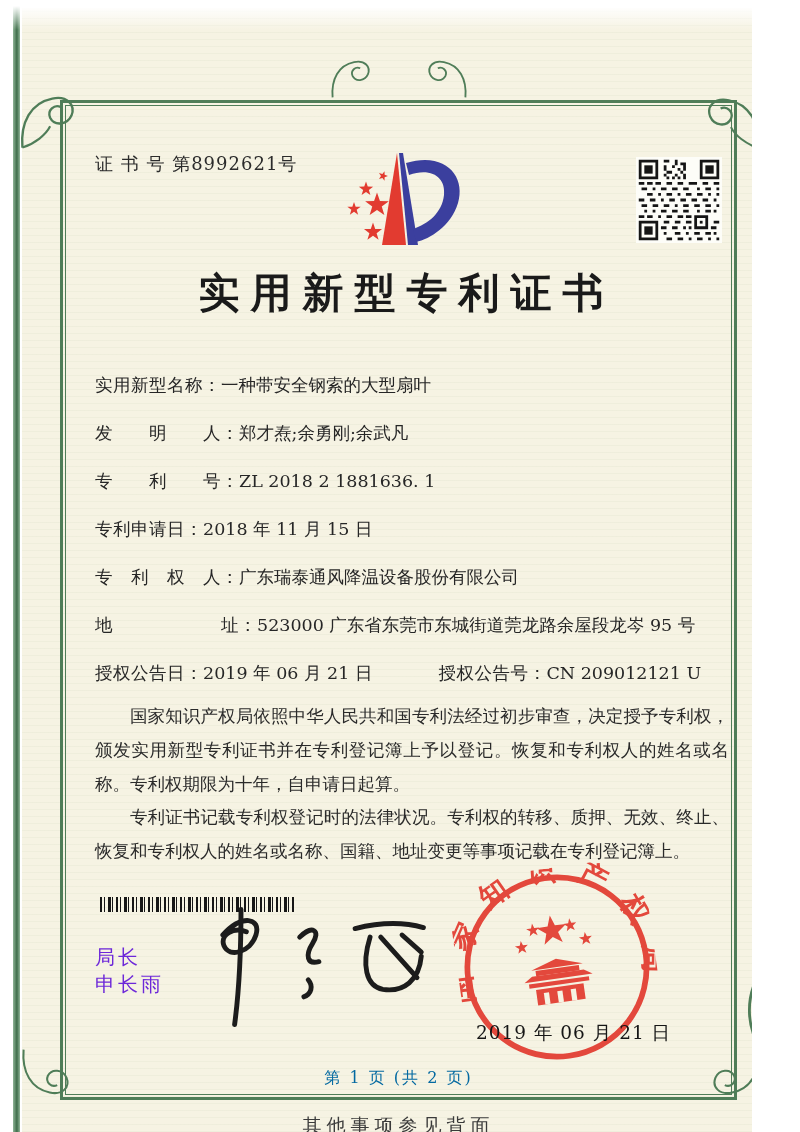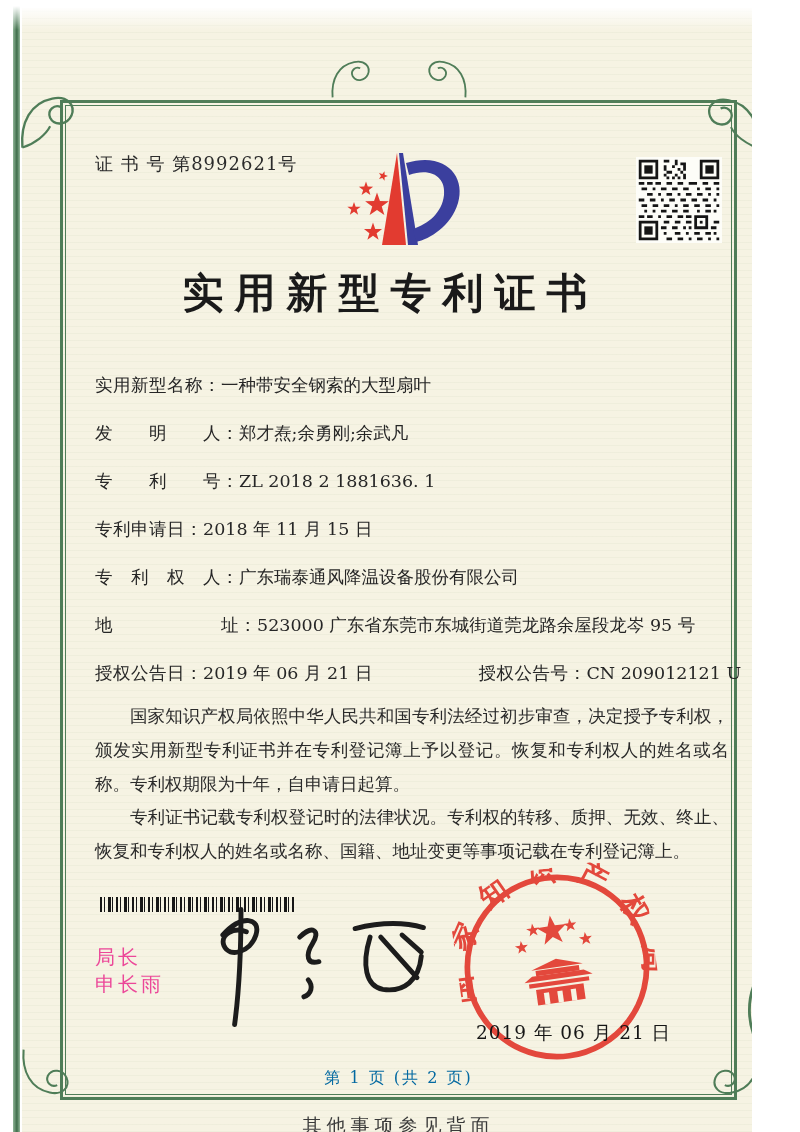--- a/index.html
+++ b/index.html
@@ -11,33 +11,33 @@
   .spine{position:absolute;left:13px;top:0;bottom:0;width:7px;
         background:linear-gradient(90deg,#8fb496,#3f6d4a 55%,#8fb496);}
   .scan-fade{position:absolute;left:0;top:0;right:0;height:30px;
         background:linear-gradient(#ffffff 20%,rgba(255,255,255,0));z-index:9;}
   .frame{position:absolute;left:60px;top:100px;width:677px;height:1000px;
         border:3.5px solid #4f7d58;box-sizing:border-box;}
   .frame-inner{position:absolute;inset:2px;border:1.5px solid #4f7d58;}
   .cert-no{position:absolute;left:95px;top:152px;font-size:18px;letter-spacing:1px;color:#2b2b2b;}
   .logo{position:absolute;left:330px;top:146px;width:150px;height:114px;}
   .qr{position:absolute;left:636px;top:157px;width:86px;height:86px;}
-  .title{position:absolute;left:52px;width:677px;top:266px;text-align:center;
+  .title{position:absolute;left:68px;width:677px;top:266px;text-align:center;
         font-size:41px;font-weight:700;letter-spacing:11px;color:#1a1a1a;}
   .fields{position:absolute;left:95px;top:372px;font-size:17.5px;color:#262626;}
   .frow{margin-bottom:21px;line-height:27px;white-space:pre;}
   .flabel{letter-spacing:.5px;}
-  .grant-row{display:flex;gap:106px;}
+  .grant-row{display:flex;gap:66px;}
   .paras{position:absolute;left:95px;top:700px;width:634px;font-size:17.5px;line-height:1.93;color:#2a2a2a;}
   .paras p{margin:0;text-indent:2em;text-align:justify;}
   .barcode{position:absolute;left:100px;top:897px;width:196px;height:15px;
         background:repeating-linear-gradient(90deg,#161616 0 2px,transparent 2px 4px,
         #161616 4px 5px,transparent 5px 8px,#161616 8px 11px,transparent 11px 12px,
         #161616 12px 13px,transparent 13px 16px);}
-  .officer{position:absolute;left:95px;top:944px;font-size:20px;letter-spacing:3px;color:#ec4899;}
+  .officer{position:absolute;left:95px;top:944px;font-size:20px;letter-spacing:3px;color:#6d28d9;}
   .officer .name{}
   .signature{position:absolute;left:192px;top:903px;width:258px;height:128px;z-index:4;}
   .seal{position:absolute;left:458px;top:868px;width:198px;height:198px;
         transform:rotate(-8deg);opacity:.92;z-index:3;}
   .seal-date{position:absolute;left:476px;top:1020px;font-size:18.5px;letter-spacing:1px;
         color:#161616;z-index:5;}
   .footer{position:absolute;left:60px;width:677px;top:1068px;text-align:center;
         font-size:16px;letter-spacing:2px;color:#0369a1;}
   .back-note{position:absolute;left:60px;width:677px;top:1113px;text-align:center;
         font-size:19px;letter-spacing:5px;color:#3a3a3a;}

